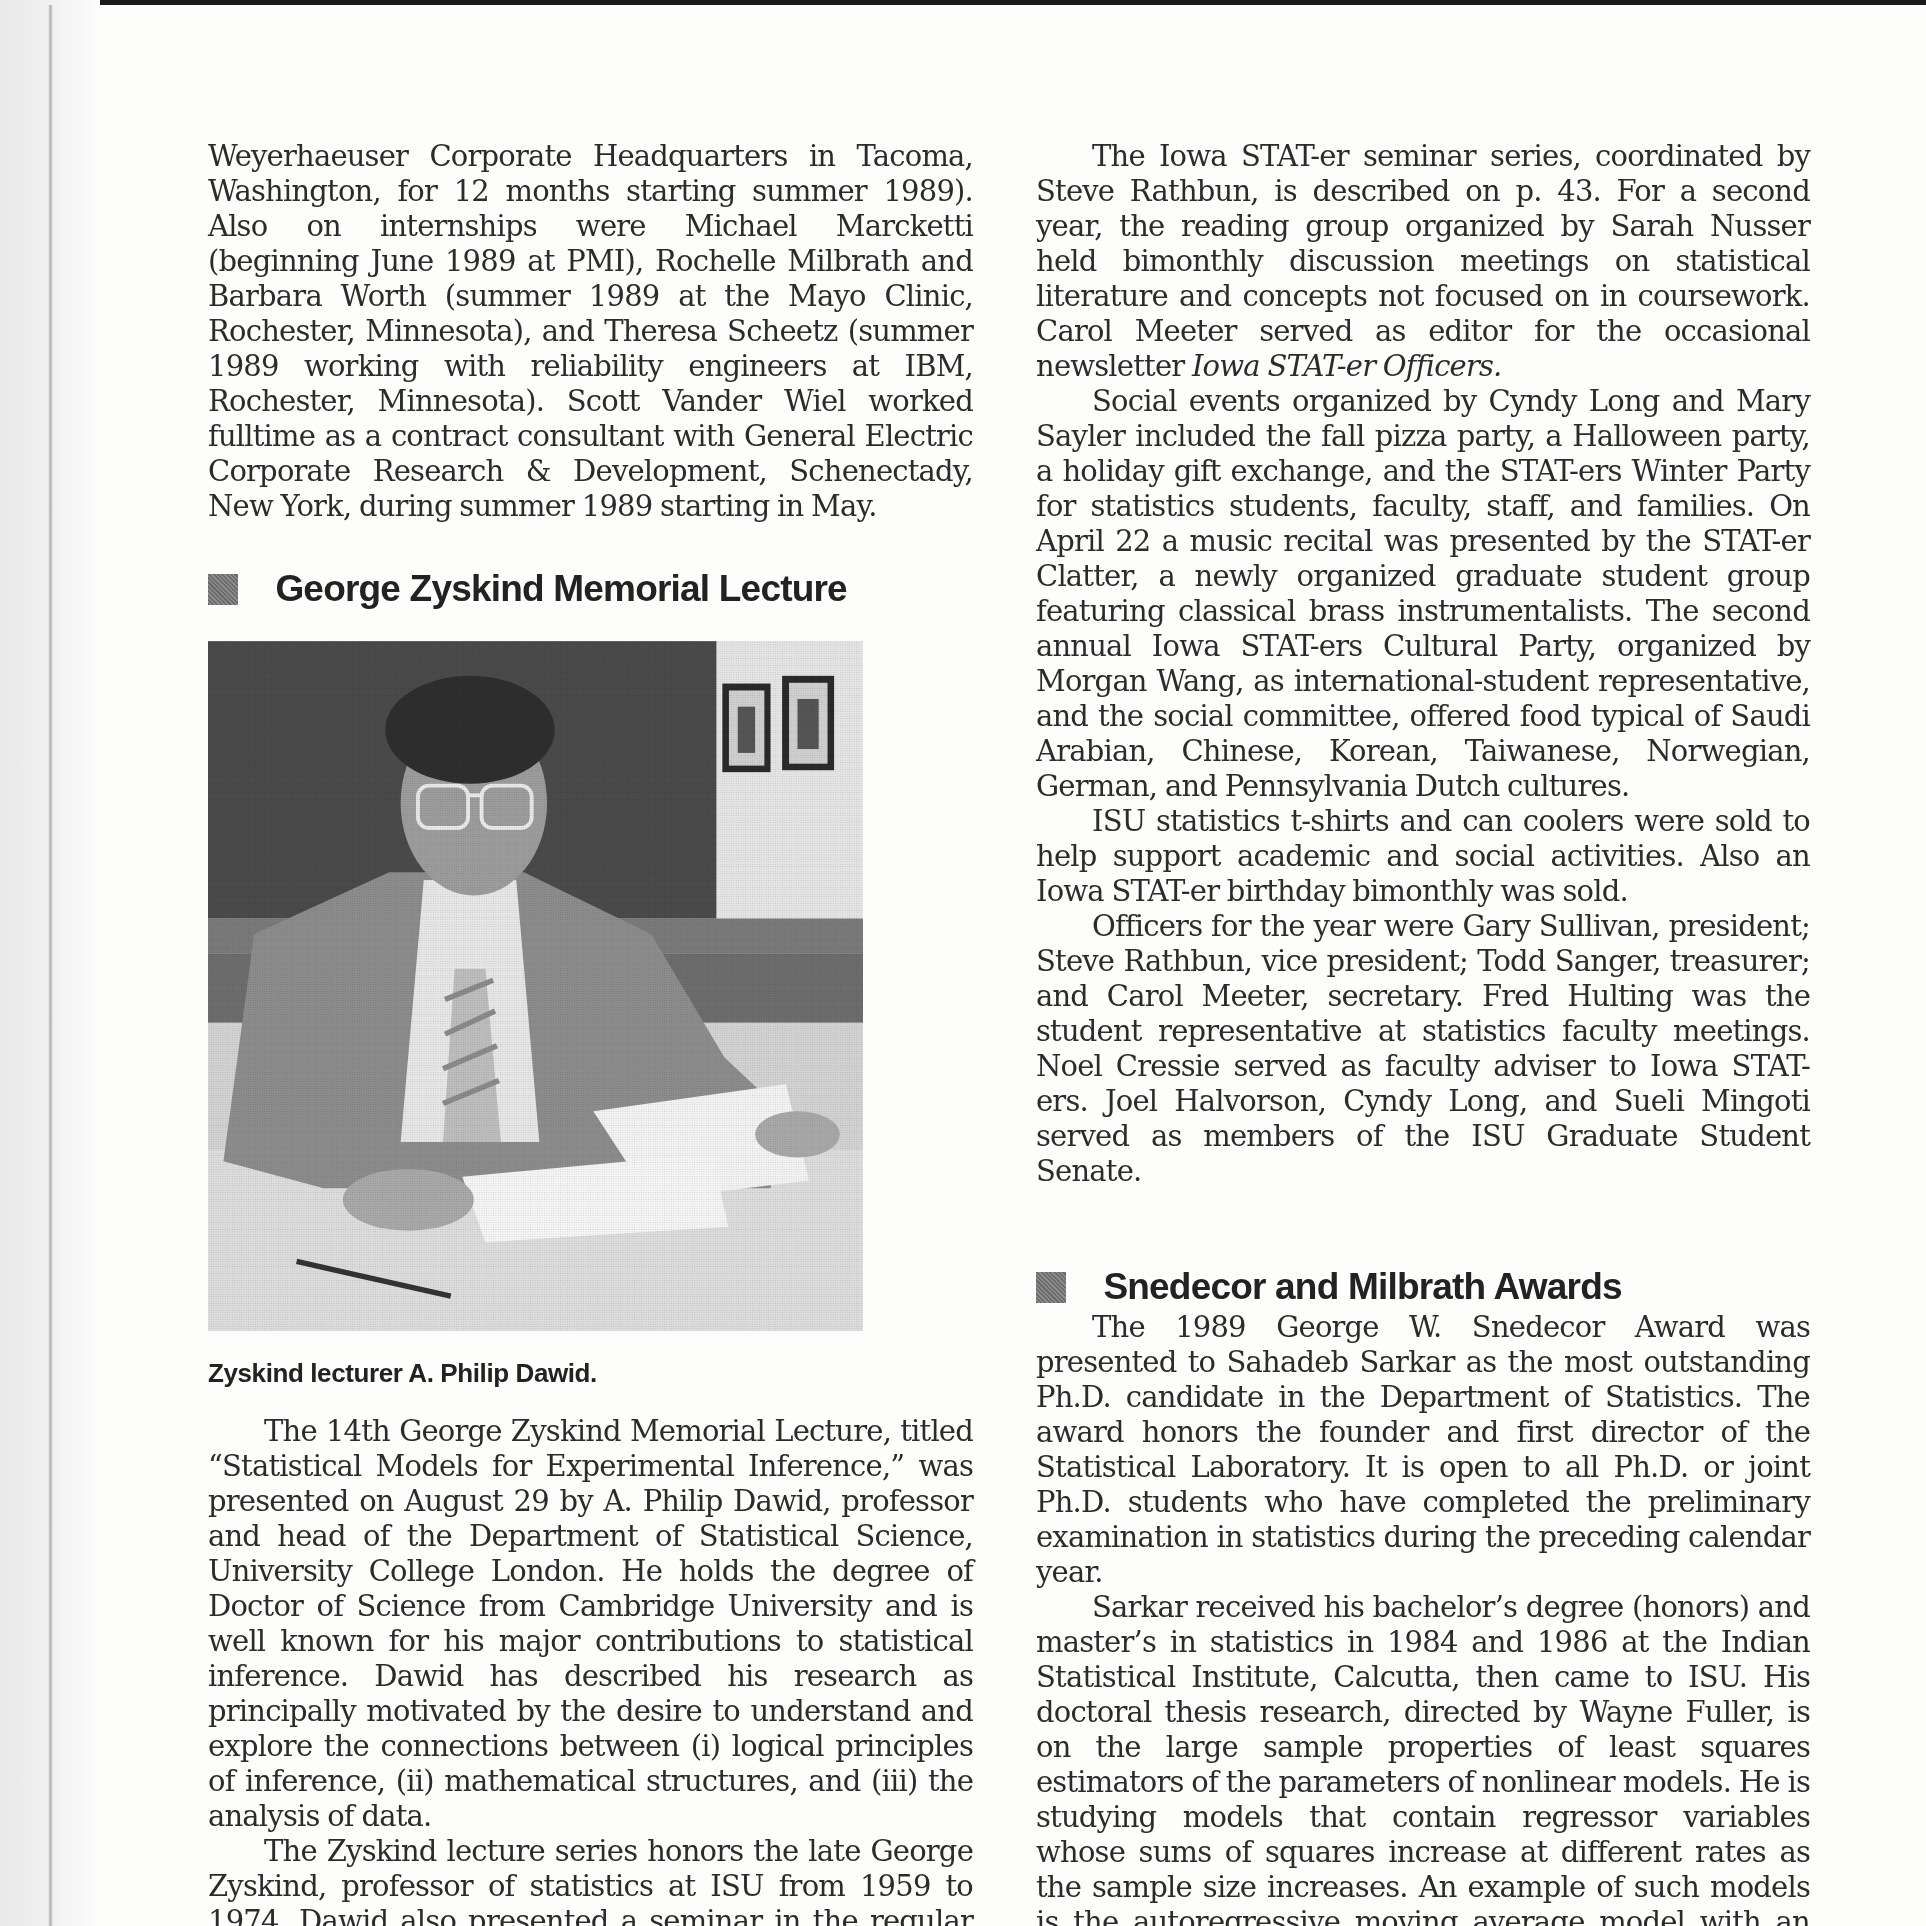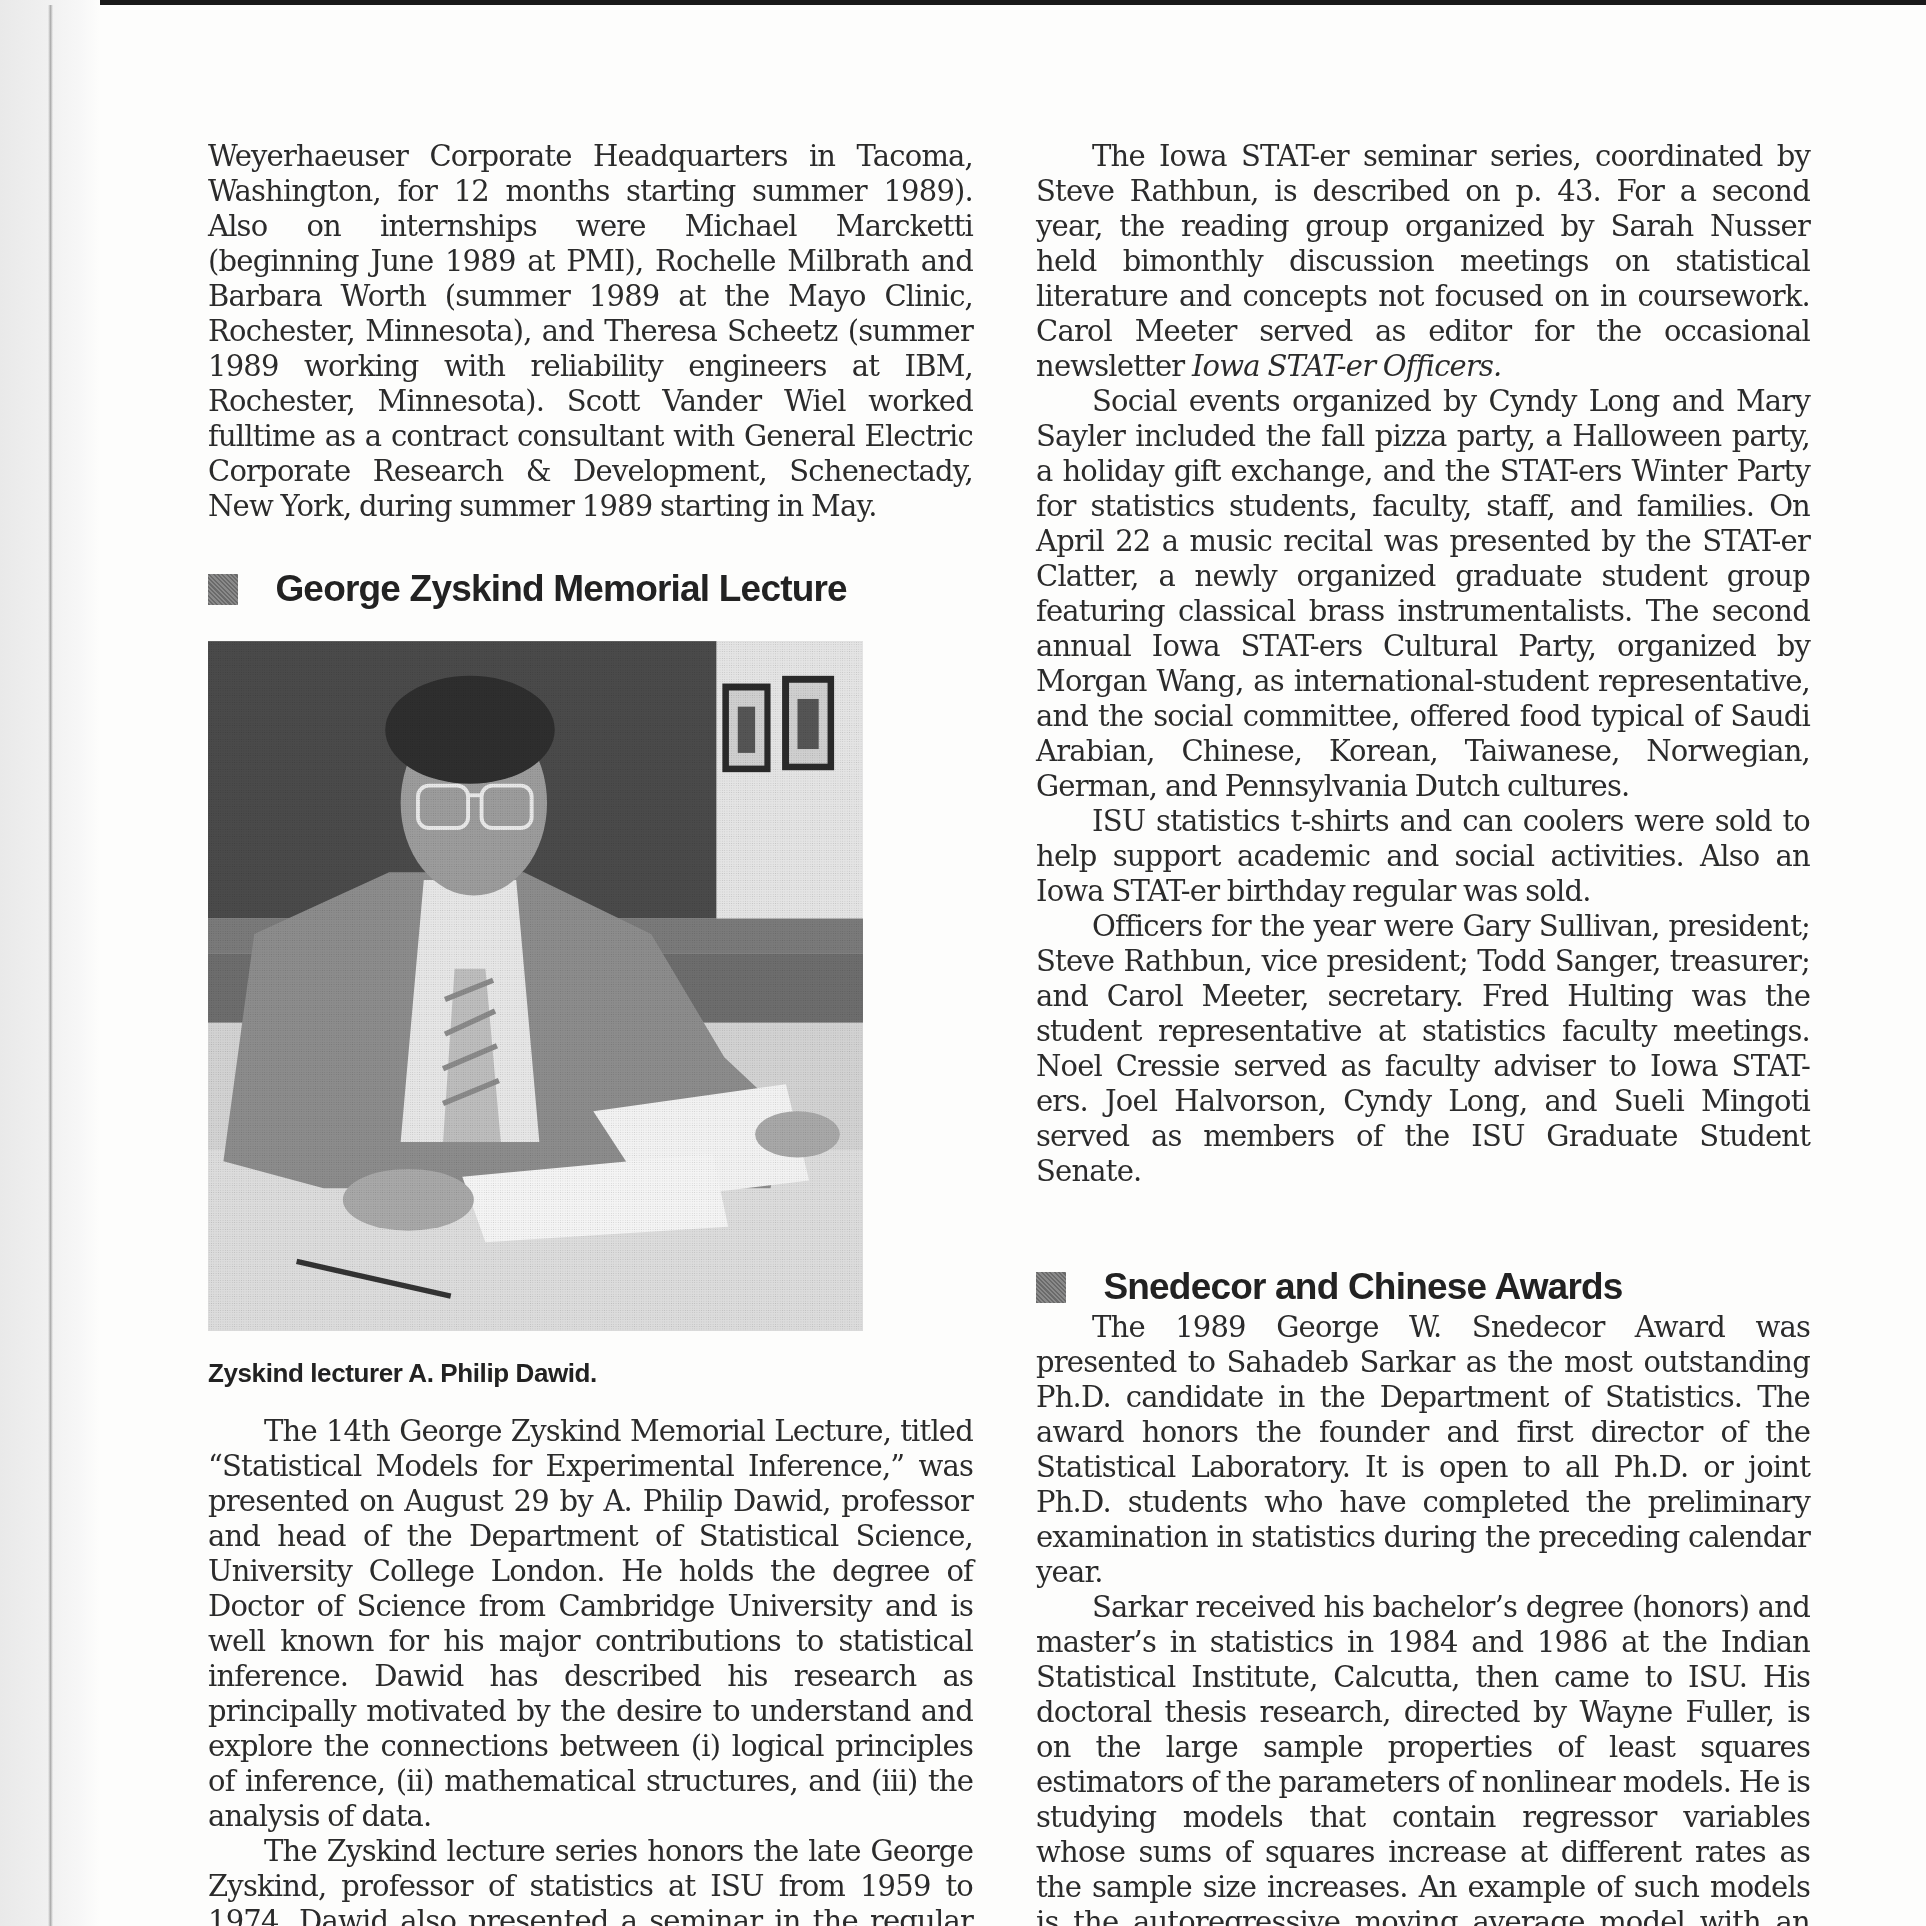--- a/index.html
+++ b/index.html
@@ -125,27 +125,27 @@
 
   <div style="height:27px"></div>
   <p class="ind">The 14th George Zyskind Memorial Lecture, titled “Statistical Models for Experimental Inference,” was presented on August 29 by A. Philip Dawid, professor and head of the Department of Statistical Science, University College London. He holds the degree of Doctor of Science from Cambridge University and is well known for his major contributions to statistical inference. Dawid has described his research as principally motivated by the desire to understand and explore the connections between (i) logical principles of inference, (ii) mathematical structures, and (iii) the analysis of data.</p>
   <p class="ind">The Zyskind lecture series honors the late George Zyskind, professor of statistics at ISU from 1959 to 1974. Dawid also presented a seminar in the regular Statistical Laboratory series on August 30.</p>
 
 </div>
 
 <div class="col col-right">
   <p class="ind"><span>The Iowa STAT-er seminar series, coordinated by Steve Rathbun, is described on p. 43. For a second year, the reading group organized by Sarah Nusser held bimonthly discussion meetings on statistical literature and concepts not focused on in coursework. Carol Meeter served as editor for the occasional newsletter </span><i>Iowa STAT-er Officers.</i></p>
   <p class="ind">Social events organized by Cyndy Long and Mary Sayler included the fall pizza party, a Halloween party, a holiday gift exchange, and the STAT-ers Winter Party for statistics students, faculty, staff, and families. On April 22 a music recital was presented by the STAT-er Clatter, a newly organized graduate student group featuring classical brass instrumentalists. The second annual Iowa STAT-ers Cultural Party, organized by Morgan Wang, as international-student representative, and the social committee, offered food typical of Saudi Arabian, Chinese, Korean, Taiwanese, Norwegian, German, and Pennsylvania Dutch cultures.</p>
-  <p class="ind">ISU statistics t-shirts and can coolers were sold to help support academic and social activities. Also an Iowa STAT-er birthday regular was sold.</p>
+  <p class="ind">ISU statistics t-shirts and can coolers were sold to help support academic and social activities. Also an Iowa STAT-er birthday bimonthly was sold.</p>
   <p class="ind">Officers for the year were Gary Sullivan, president; Steve Rathbun, vice president; Todd Sanger, treasurer; and Carol Meeter, secretary. Fred Hulting was the student representative at statistics faculty meetings. Noel Cressie served as faculty adviser to Iowa STAT-ers. Joel Halvorson, Cyndy Long, and Sueli Mingoti served as members of the ISU Graduate Student Senate.</p>
 
   <div style="height:77px"></div>
   <h2>
     <span class="sq"></span>
-    <span>Snedecor and Chinese Awards</span>
+    <span>Snedecor and Milbrath Awards</span>
   </h2>
 
   <div style="height:1.9px"></div>
   <p class="ind">The 1989 George W. Snedecor Award was presented to Sahadeb Sarkar as the most outstanding Ph.D. candidate in the Department of Statistics. The award honors the founder and first director of the Statistical Laboratory. It is open to all Ph.D. or joint Ph.D. students who have completed the preliminary examination in statistics during the preceding calendar year.</p>
   <p class="ind">Sarkar received his bachelor’s degree (honors) and master’s in statistics in 1984 and 1986 at the Indian Statistical Institute, Calcutta, then came to ISU. His doctoral thesis research, directed by Wayne Fuller, is on the large sample properties of least squares estimators of the parameters of nonlinear models. He is studying models that contain regressor variables whose sums of squares increase at different rates as the sample size increases. An example of such models is the autoregressive moving average model with an autoregressive part that contains a unit root. Sarkar has held a research assistantship in the Survey Section and a teaching assistantship in statistics.</p>
 
 </div>
 
 
 </body></html>

